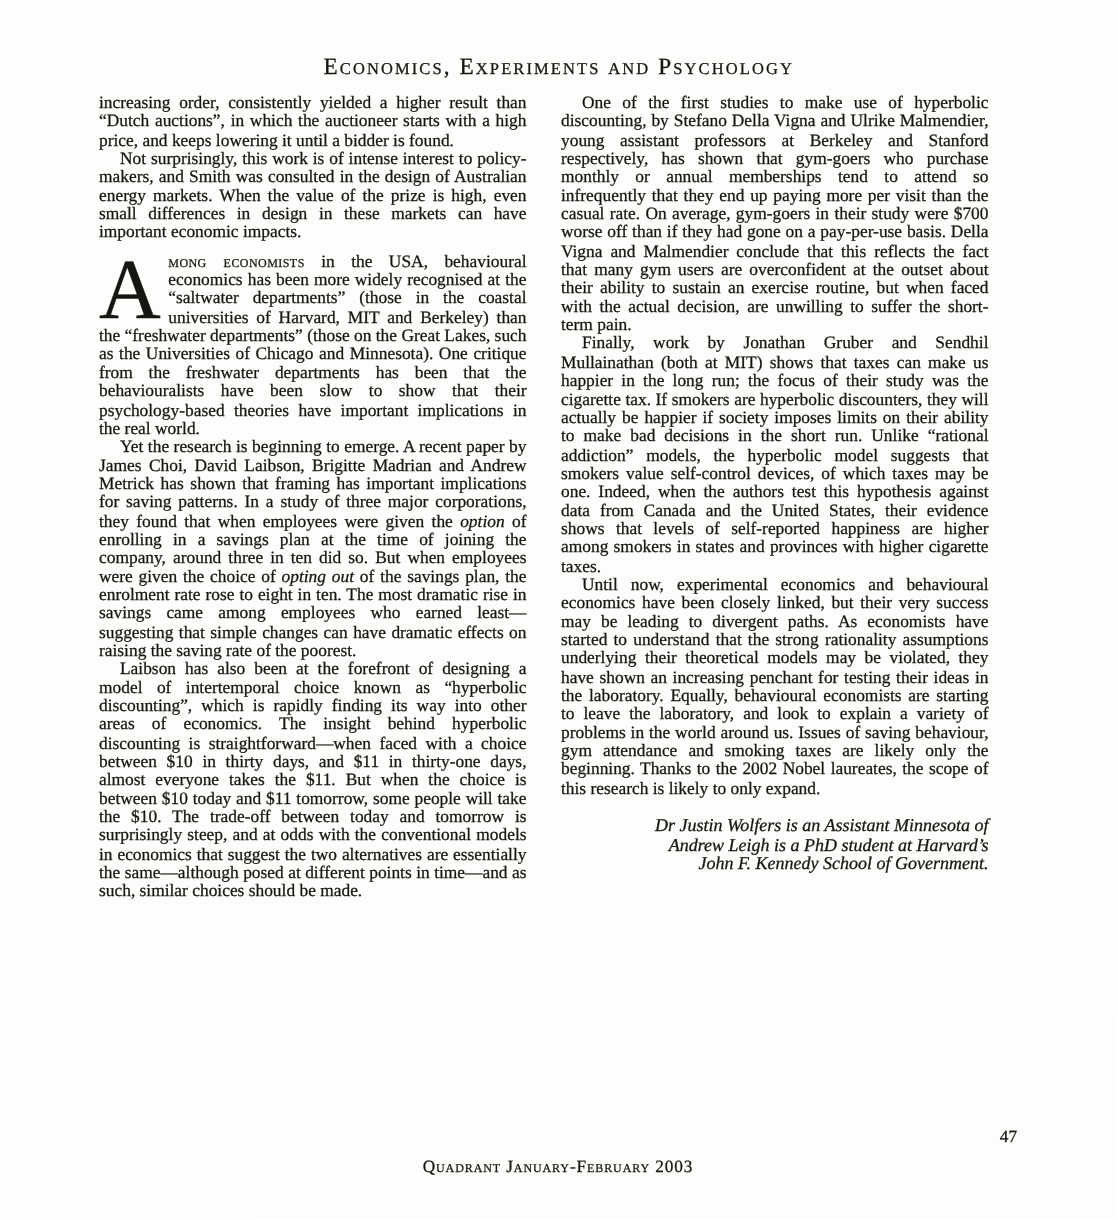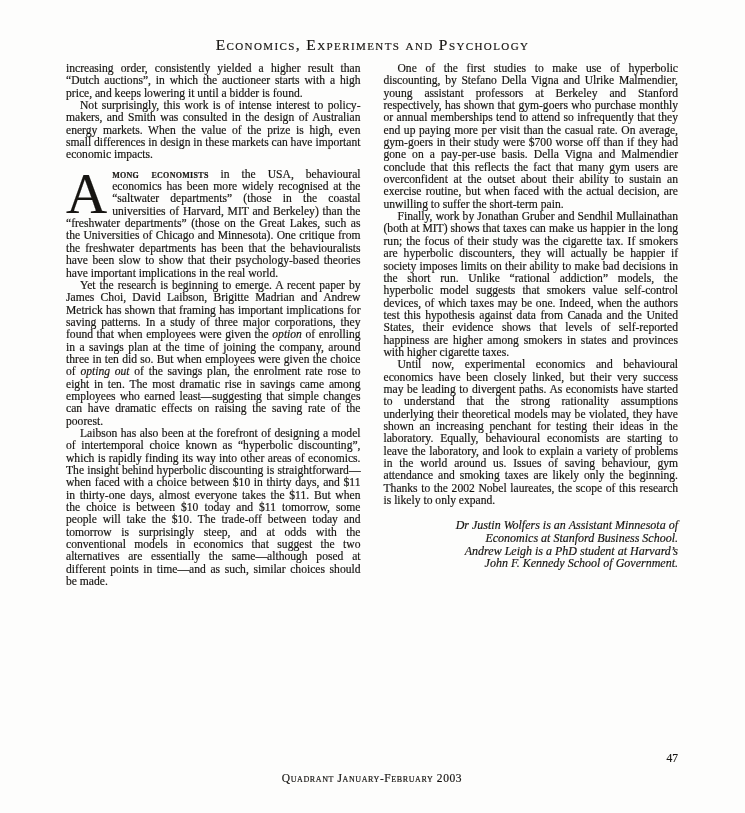--- a/index.html
+++ b/index.html
@@ -17,38 +17,38 @@
     padding-top:36px;
     text-align:center;
     font-size:15.5px;
     font-weight:normal;
     font-variant:small-caps;
     letter-spacing:1.4px;
   }
   .columns {
     display:flex;
     gap:23px;
-    margin:9px 67px 0 66px;
+    margin:9px 86px 0 66px;
     font-size:11.6px;
     line-height:12.35px;
     text-align:justify;
     hyphens:auto;
   }
   .col { width:299px; }
   .col p { margin:0; text-indent:14px; }
   .col p.noindent { text-indent:0; }
   .opener { margin-top:7px !important; }
   .dropcap {
     float:left;
     font-size:57px;
     line-height:46px;
     height:47px;
     margin:2px 5px 0 0;
   }
-  .sc { font-variant:small-caps; letter-spacing:0.3px;font-weight:bold; }
+  .sc { font-variant:small-caps; letter-spacing:0.3px; }
   .byline {
     margin-top:12px;
     text-align:right;
     font-style:italic;
     font-size:12px;
     line-height:12.6px;
   }
   .byline b { font-weight:bold; }
   .pagefooter {
     position:absolute;
@@ -83,21 +83,20 @@
       <p><span>Yet the research is beginning to emerge. A recent paper by James Choi, David Laibson, Brigitte Madrian and Andrew Metrick has shown that framing has important implications for saving patterns. In a study of three major corporations, they found that when employees were given the </span><i>option</i><span> of enrolling in a savings plan at the time of joining the company, around three in ten did so. But when employees were given the choice of </span><i>opting out</i><span> of the savings plan, the enrolment rate rose to eight in ten. The most dramatic rise in savings came among employees who earned least—suggesting that simple changes can have dramatic effects on raising the saving rate of the poorest.</span></p>
       <p>Laibson has also been at the forefront of designing a model of intertemporal choice known as “hyperbolic discounting”, which is rapidly finding its way into other areas of economics. The insight behind hyperbolic discounting is straightforward—when faced with a choice between $10 in thirty days, and $11 in thirty-one days, almost everyone takes the $11. But when the choice is between $10 today and $11 tomorrow, some people will take the $10. The trade-off between today and tomorrow is surprisingly steep, and at odds with the conventional models in economics that suggest the two alternatives are essentially the same—although posed at different points in time—and as such, similar choices should be made.</p>
     </section>
 
     <section class="col">
       <p>One of the first studies to make use of hyperbolic discounting, by Stefano Della Vigna and Ulrike Malmendier, young assistant professors at Berkeley and Stanford respectively, has shown that gym-goers who purchase monthly or annual memberships tend to attend so infrequently that they end up paying more per visit than the casual rate. On average, gym-goers in their study were $700 worse off than if they had gone on a pay-per-use basis. Della Vigna and Malmendier conclude that this reflects the fact that many gym users are overconfident at the outset about their ability to sustain an exercise routine, but when faced with the actual decision, are unwilling to suffer the short-term pain.</p>
       <p>Finally, work by Jonathan Gruber and Sendhil Mullainathan (both at MIT) shows that taxes can make us happier in the long run; the focus of their study was the cigarette tax. If smokers are hyperbolic discounters, they will actually be happier if society imposes limits on their ability to make bad decisions in the short run. Unlike “rational addiction” models, the hyperbolic model suggests that smokers value self-control devices, of which taxes may be one. Indeed, when the authors test this hypothesis against data from Canada and the United States, their evidence shows that levels of self-reported happiness are higher among smokers in states and provinces with higher cigarette taxes.</p>
       <p>Until now, experimental economics and behavioural economics have been closely linked, but their very success may be leading to divergent paths. As economists have started to understand that the strong rationality assumptions underlying their theoretical models may be violated, they have shown an increasing penchant for testing their ideas in the laboratory. Equally, behavioural economists are starting to leave the laboratory, and look to explain a variety of problems in the world around us. Issues of saving behaviour, gym attendance and smoking taxes are likely only the beginning. Thanks to the 2002 Nobel laureates, the scope of this research is likely to only expand.</p>
       <div class="byline">
         <div>Dr Justin Wolfers is an Assistant Minnesota of</div>
-        <div>Economics at Stanford Business School.</div>
         <div>Andrew Leigh is a PhD student at Harvard’s</div>
         <div>John F. Kennedy School of Government.</div>
       </div>
     </section>
 
   </main>
 
   <footer class="pagefooter">
     <span class="journal">Quadrant January-February 2003</span>
     <span class="pageno">47</span>

